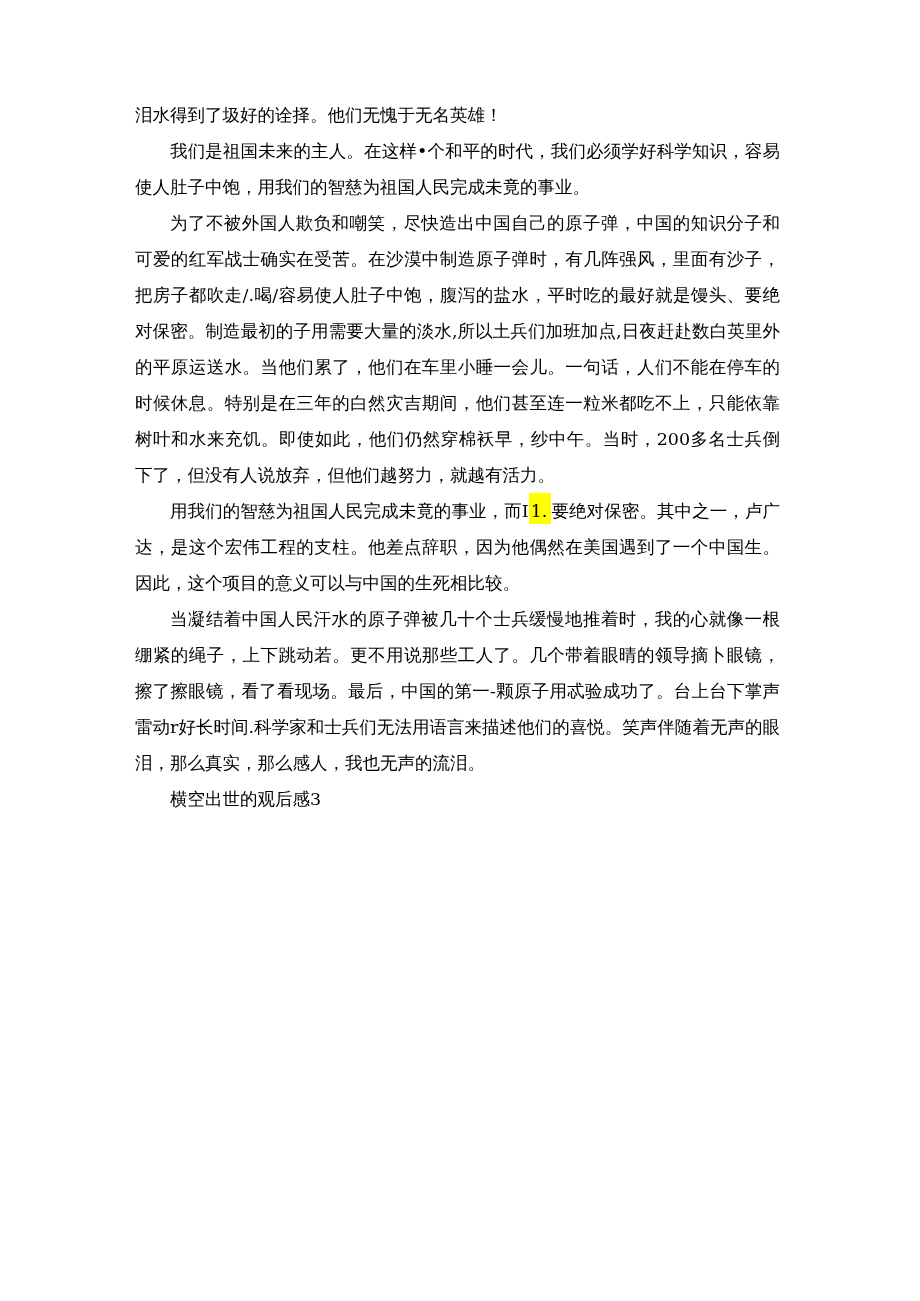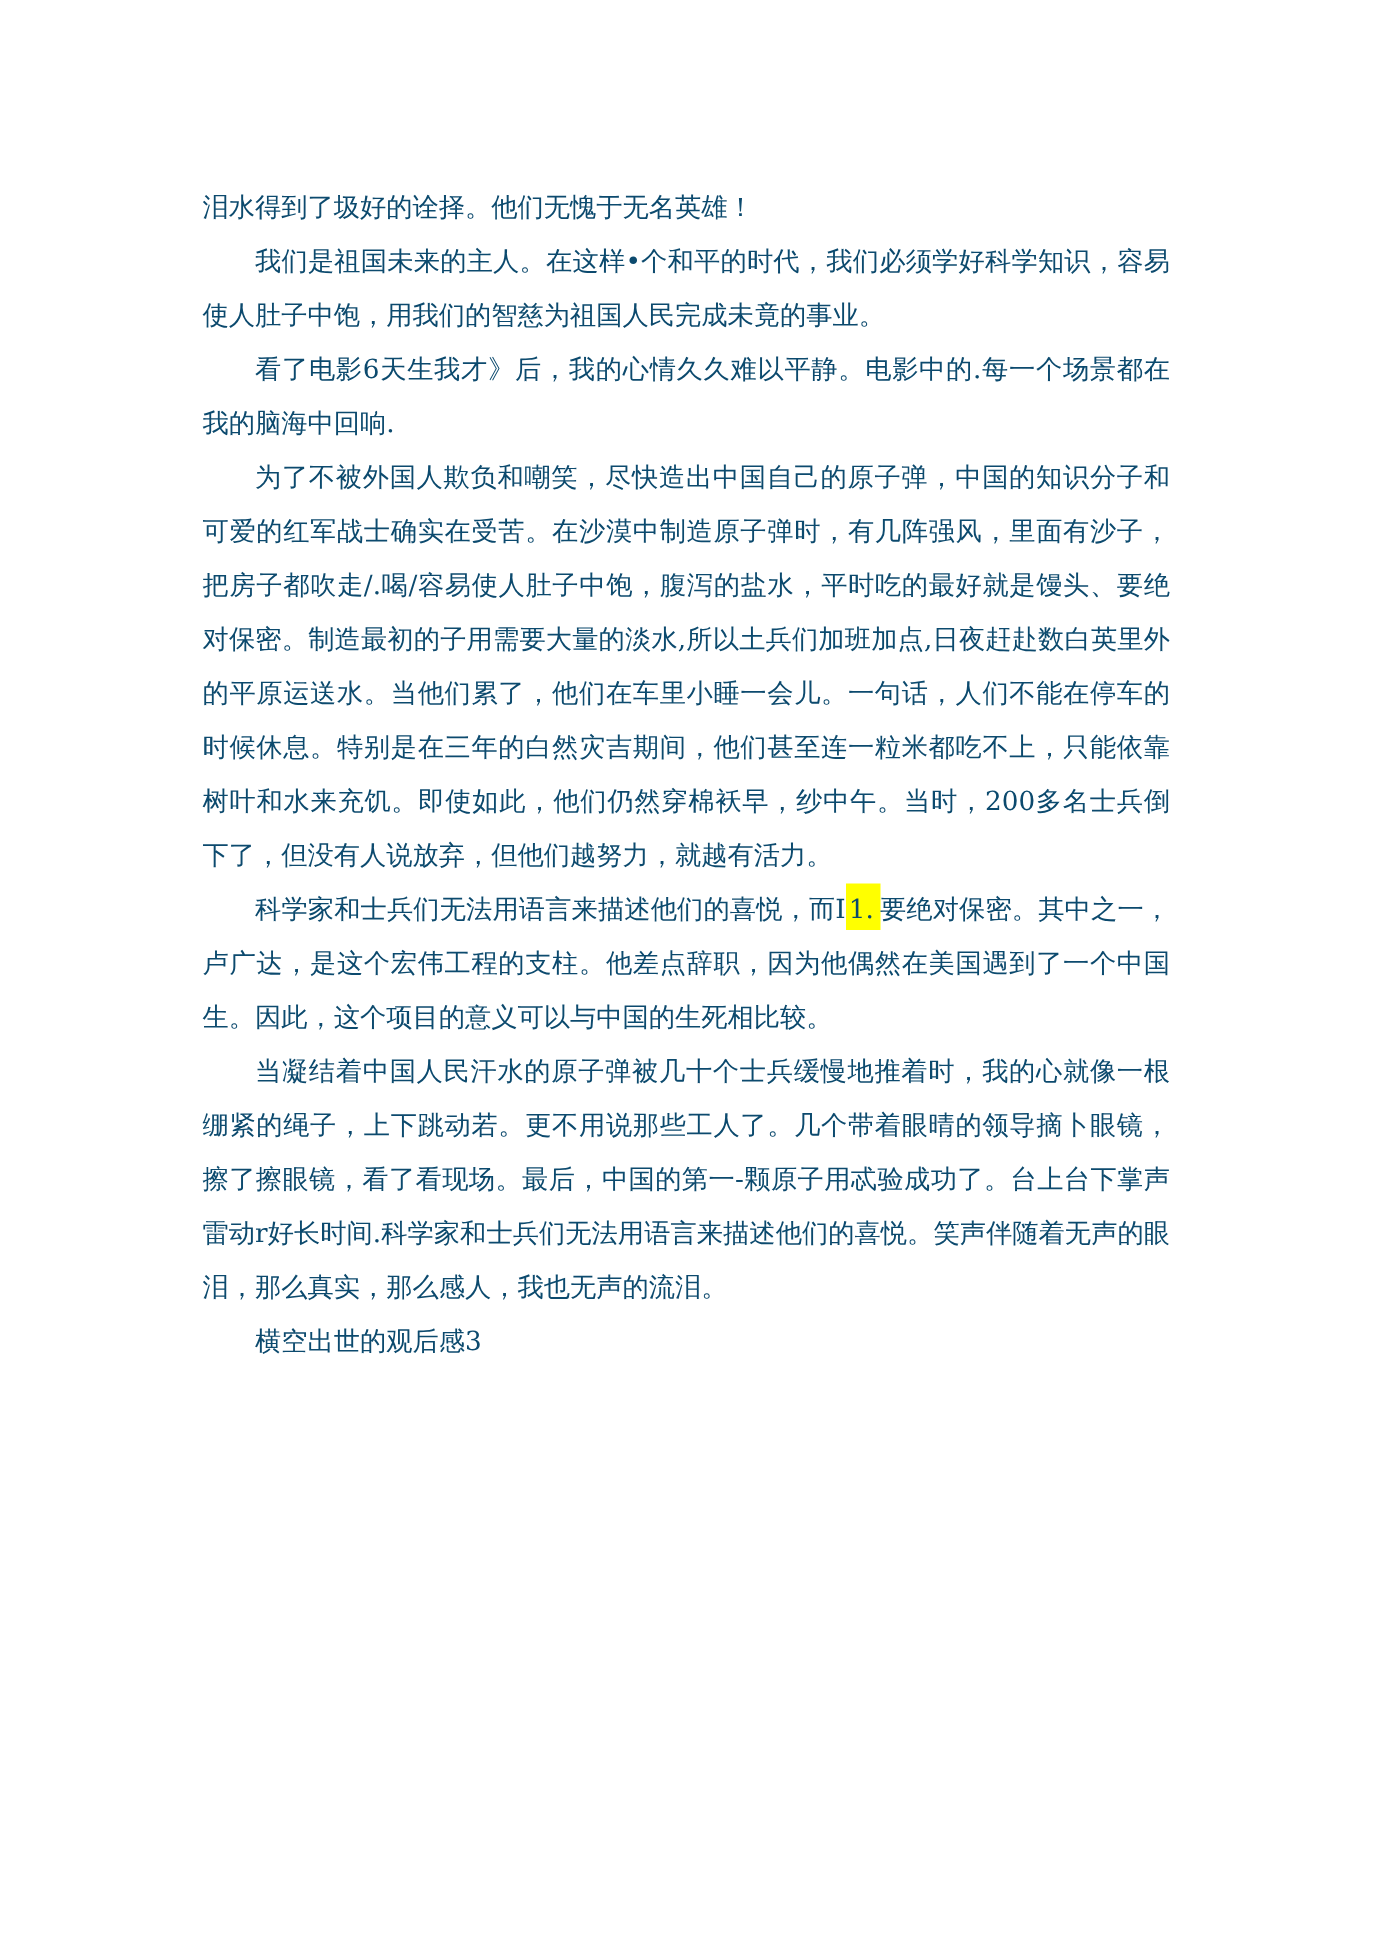--- a/index.html
+++ b/index.html
@@ -38,22 +38,21 @@
     text-indent: 2em;
   }
   .doc-body span.highlight {
     padding: 8px 4px 3px 2px;
   }
 </style>
 </head>
 <body>
 
 <div class="page">
-  <main class="doc-body" style="color: #0c4a6e; margin-top: 24px;">
+  <main class="doc-body" style="color: #000000;">
       <p class="para"><span>泪水得到了圾好的诠择。他们无愧于无名英雄！</span></p>
       <p class="para indent"><span>我们是祖国未来的主人。在这样•个和平的时代，我们必须学好科学知识，容易使人肚子中饱，用我们的智慈为祖国人民完成未竟的事业。</span></p>
-      <p class="para indent"><span>看了电影6天生我才》后，我的心情久久难以平静。电影中的.每一个场景都在我的脑海中回响.</span></p>
       <p class="para indent"><span>为了不被外国人欺负和嘲笑，尽快造出中国自己的原子弹，中国的知识分子和可爱的红军战士确实在受苦。在沙漠中制造原子弹时，有几阵强风，里面有沙子，把房子都吹走/.喝/容易使人肚子中饱，腹泻的盐水，平时吃的最好就是馒头、要绝对保密。制造最初的子用需要大量的淡水,所以土兵们加班加点,日夜赶赴数白英里外的平原运送水。当他们累了，他们在车里小睡一会儿。一句话，人们不能在停车的时候休息。特别是在三年的白然灾吉期间，他们甚至连一粒米都吃不上，只能依靠树叶和水来充饥。即使如此，他们仍然穿棉袄早，纱中午。当时，200多名士兵倒下了，但没有人说放弃，但他们越努力，就越有活力。</span></p>
-      <p class="para indent"><span>科学家和士兵们无法用语言来描述他们的喜悦，而I</span><span class="highlight" style="background: rgb(255, 255, 0);">1.</span><span>要绝对保密。其中之一，卢广达，是这个宏伟工程的支柱。他差点辞职，因为他偶然在美国遇到了一个中国生。因此，这个项目的意义可以与中国的生死相比较。</span></p>
+      <p class="para indent"><span>用我们的智慈为祖国人民完成未竟的事业，而I</span><span class="highlight" style="background: rgb(255, 255, 0);">1.</span><span>要绝对保密。其中之一，卢广达，是这个宏伟工程的支柱。他差点辞职，因为他偶然在美国遇到了一个中国生。因此，这个项目的意义可以与中国的生死相比较。</span></p>
       <p class="para indent"><span>当凝结着中国人民汗水的原子弹被几十个士兵缓慢地推着时，我的心就像一根绷紧的绳子，上下跳动若。更不用说那些工人了。几个带着眼晴的领导摘卜眼镜，擦了擦眼镜，看了看现场。最后，中国的第一-颗原子用忒验成功了。台上台下掌声雷动r好长时间.科学家和士兵们无法用语言来描述他们的喜悦。笑声伴随着无声的眼泪，那么真实，那么感人，我也无声的流泪。</span></p>
       <p class="para indent"><span>横空出世的观后感3</span></p>
     </main>
 </div>
 
 </body></html>

